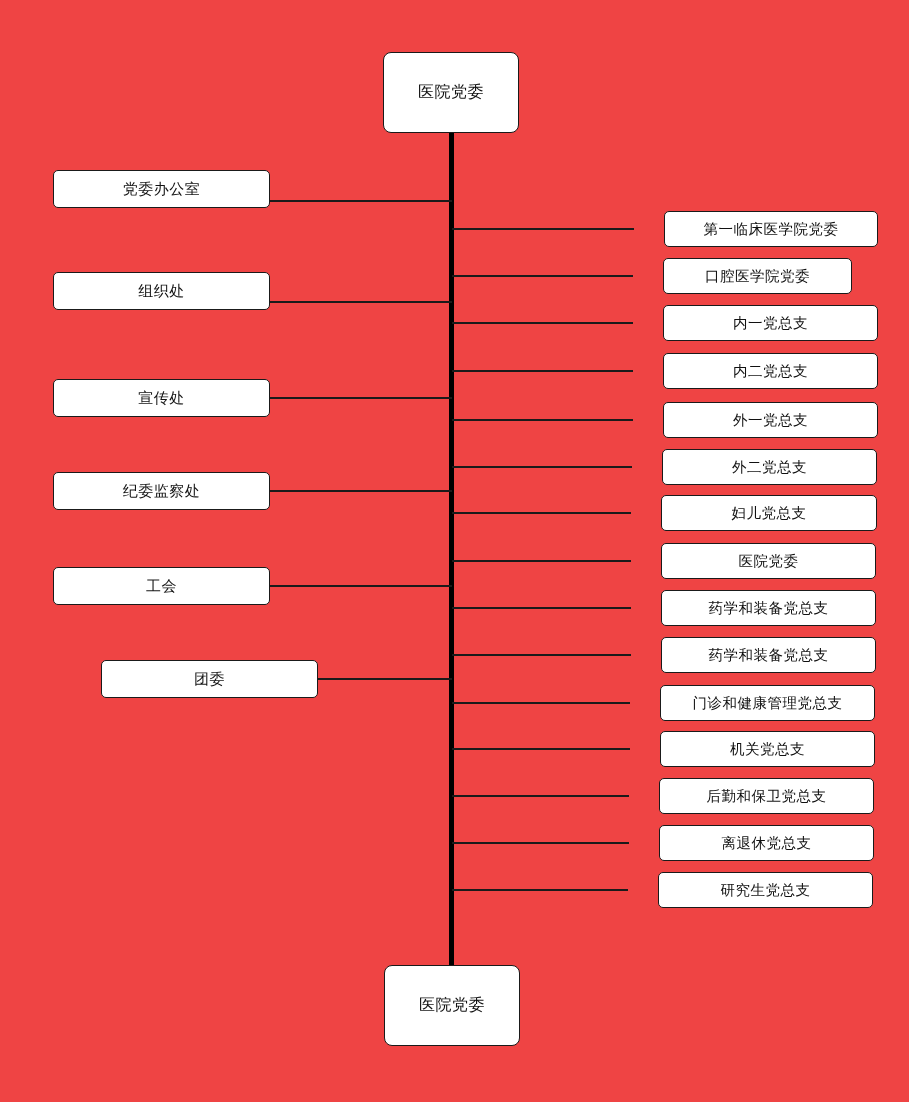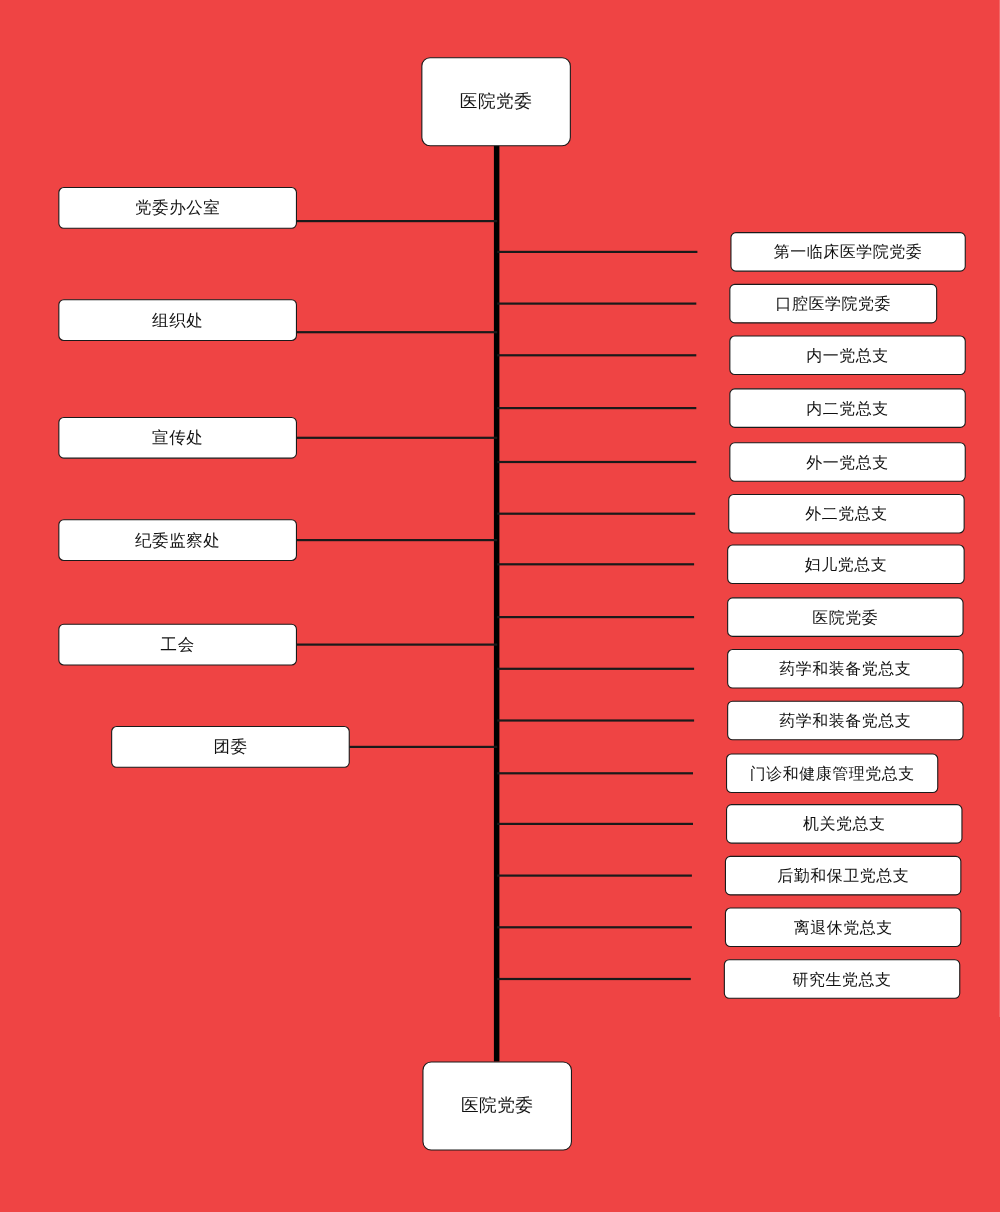--- a/index.html
+++ b/index.html
@@ -138,21 +138,21 @@
   </div>
   <div class="node right" style="left:629px; top:543px; width:215px;">
     <span>医院党委</span>
   </div>
   <div class="node right" style="left:629px; top:590px; width:215px;">
     <span>药学和装备党总支</span>
   </div>
   <div class="node right" style="left:629px; top:637px; width:215px;">
     <span>药学和装备党总支</span>
   </div>
-  <div class="node right" style="left:628px; top:685px; width:193px;">
+  <div class="node right" style="left:628px; top:685px; width:215px;">
     <span>门诊和健康管理党总支</span>
   </div>
   <div class="node right" style="left:628px; top:731px; width:215px;">
     <span>机关党总支</span>
   </div>
   <div class="node right" style="left:627px; top:778px; width:215px;">
     <span>后勤和保卫党总支</span>
   </div>
   <div class="node right" style="left:627px; top:825px; width:215px;">
     <span>离退休党总支</span>

